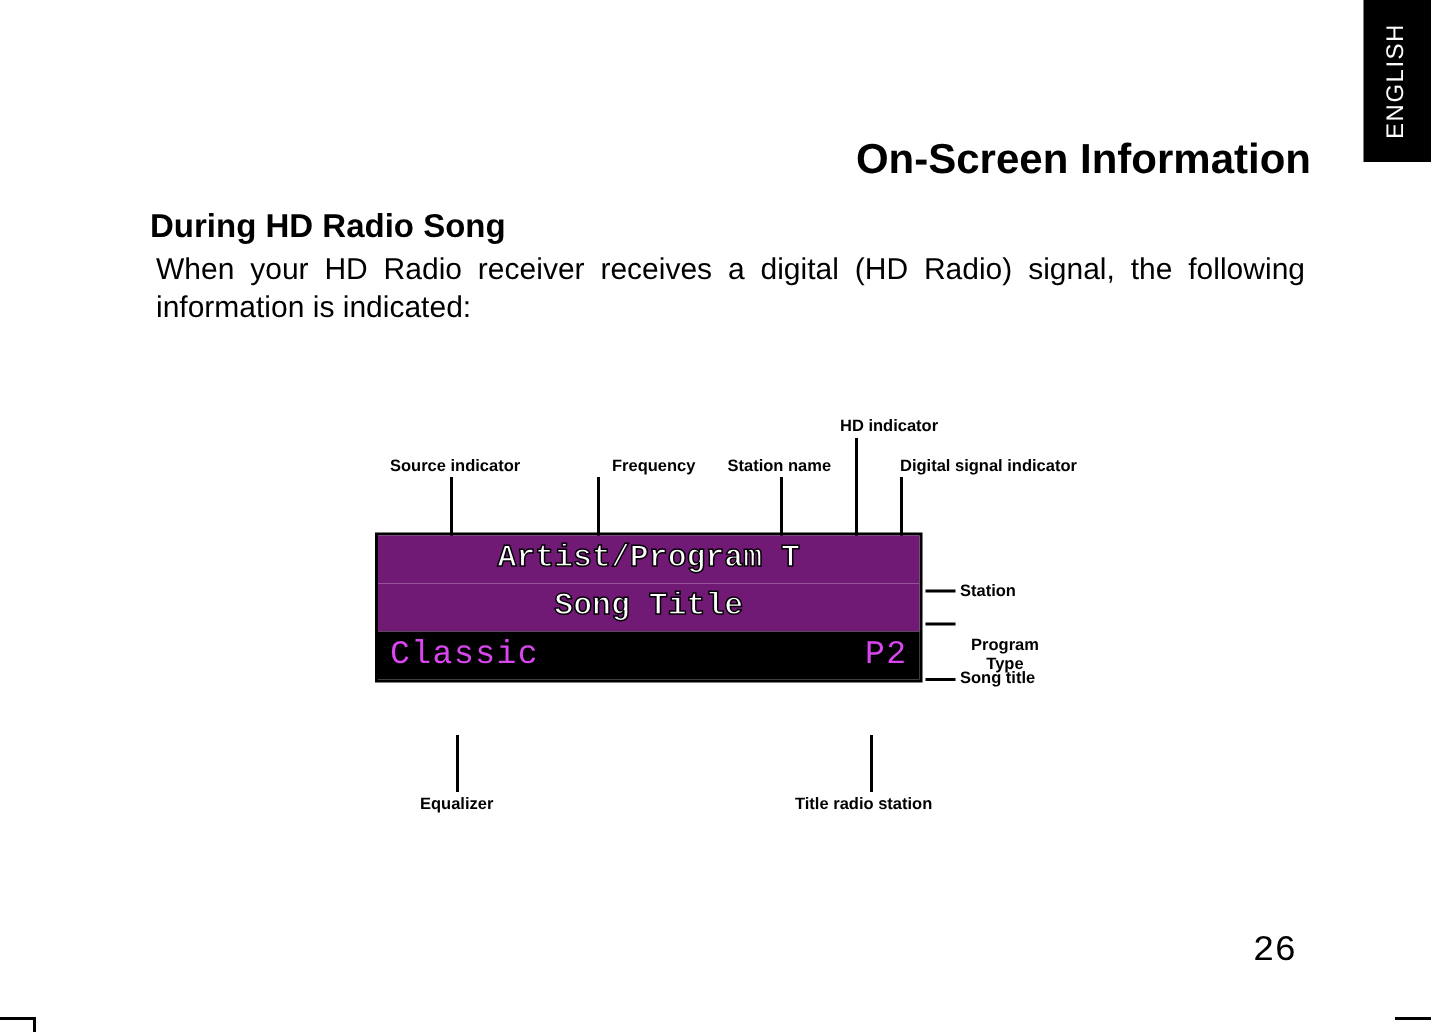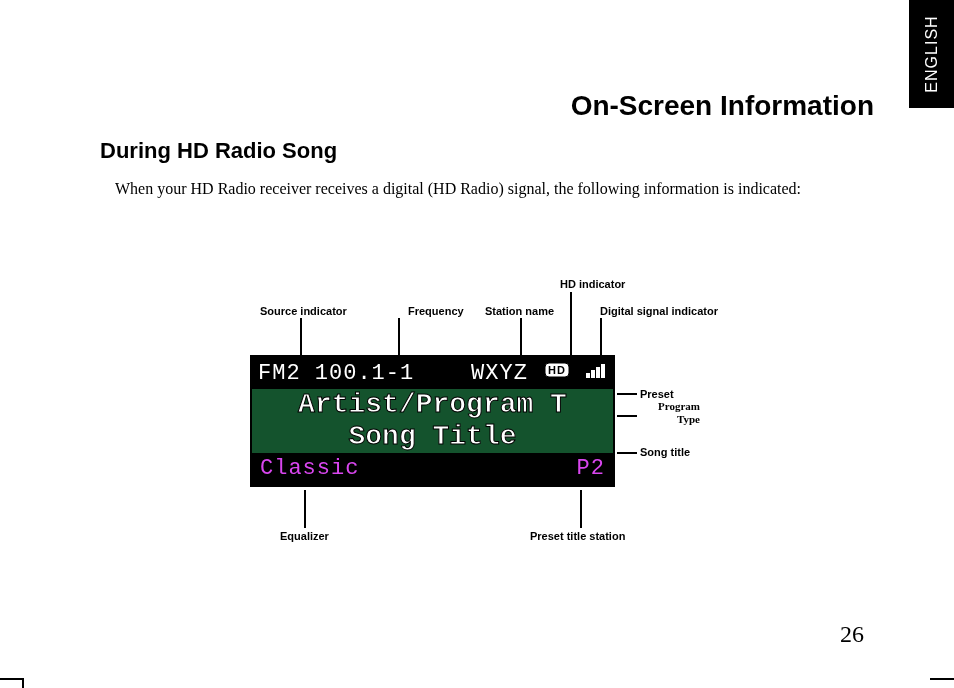--- a/index.html
+++ b/index.html
@@ -52,25 +52,24 @@
     font-weight: bold;
     margin: 0 0 16px 0;
     text-align: right;
   }
   h2 {
     font-size: 22px;
     font-weight: bold;
     margin: 0 0 2px 0;
   }
   .intro {
-    font-size: 16px;
+    font-size: 20px;
     line-height: 1.25;
-    margin: 15px;
+    margin: 4px;
     text-align: justify;
-    font-family: Liberation Serif, serif;
   }
 
   .figure-wrap {
     position: absolute;
     left: 230px;
     top: 260px;
     width: 470px;
     height: 300px;
   }
   .label {
@@ -111,24 +110,24 @@
   .row-top {
     background: #000;
     color: #fff;
     font-size: 22px;
     position: relative;
     text-align: left;
     padding-left: 6px;
     box-sizing: border-box;
   }
   .row-mid1, .row-mid2 {
-    background: #14532d;
+    background: #701a75;
     color: #000;
     font-family: "Courier New", monospace;
-    font-size: 28px;
+    font-size: 21px;
     letter-spacing: 0;
   }
   .row-bot {
     background: #000;
     color: #d946ef;
     font-size: 22px;
     display: flex;
     justify-content: space-between;
     padding: 0 8px;
     box-sizing: border-box;
@@ -142,21 +141,21 @@
   .signal-icon {
     display: inline-block;
     vertical-align: middle;
     margin-left: 2px;
   }
 
   .page-num {
     position: absolute;
     right: 90px;
     bottom: 40px;
-    font-family: Liberation Serif, serif;
+    font-family: Liberation Mono, monospace;
     font-size: 24px;
   }
 
   .outline-text {
     -webkit-text-stroke: 1px #000;
     color: #fff;
     font-weight: bold;
   }
 </style>
 </head>
@@ -179,62 +178,41 @@
 
 <div class="figure-wrap">
 
   <div class="label" style="left:330px; top:18px;">HD indicator</div>
 
   <div class="label" style="left:30px; top:45px;">Source indicator</div>
   <div class="label" style="left:142px; top:45px;padding-left:36px;">Frequency</div>
   <div class="label" style="left:255px; top:45px;">Station name</div>
   <div class="label" style="left:370px; top:45px;">Digital signal indicator</div>
 
-  <div class="label" style="left:410px; top:128px; text-align:left;">Preset</div>
-  <div class="label" style="left:410px; top:140px; text-align:right; width:60px; white-space:normal; line-height:1.2;font-family:Liberation Serif, serif;">Program Type</div>
+  <div class="label" style="left:410px; top:128px; text-align:left;">Station</div>
+  <div class="label" style="left:410px; top:164px; text-align:center; width:60px; white-space:normal; line-height:1.2;">Program Type</div>
   <div class="label" style="left:410px; top:186px; text-align:left;">Song title</div>
 
   <div class="label" style="left:50px; top:270px;">Equalizer</div>
-  <div class="label" style="left:300px; top:270px;">Preset title station</div>
+  <div class="label" style="left:300px; top:270px;">Title radio station</div>
 
   <div class="lead" style="left:70px;  top:58px; height:42px;"></div>
   <div class="lead" style="left:168px; top:58px; height:42px;"></div>
   <div class="lead" style="left:290px; top:58px; height:42px;"></div>
   <div class="lead" style="left:340px; top:32px; height:68px;"></div>
   <div class="lead" style="left:370px; top:58px; height:42px;"></div>
 
   <div class="lead-h" style="left:387px; top:133px; width:20px;"></div>
   <div class="lead-h" style="left:387px; top:155px; width:20px;"></div>
   <div class="lead-h" style="left:387px; top:192px; width:20px;"></div>
 
   <div class="lead" style="left:74px;  top:230px; height:38px;"></div>
   <div class="lead" style="left:350px; top:230px; height:38px;"></div>
 
   <div class="display">
-    <div class="row row-top">
-      <span>FM2</span>
-      <span> </span>
-      <span>100.1-1</span>
-      <span>&nbsp;&nbsp;</span>
-      <span>WXYZ</span>
-      <span class="hd-icon">
-        <svg width="26" height="16" viewBox="0 0 26 16">
-          <rect x="1" y="1" width="24" height="14" rx="4" fill="#fff" stroke="#000" stroke-width="1"></rect>
-          <text x="13" y="12" text-anchor="middle" font-family="Arial" font-size="11" font-weight="bold" fill="#000">HD</text>
-        </svg>
-      </span>
-      <span class="signal-icon">
-        <svg width="22" height="16" viewBox="0 0 22 16">
-          <rect x="0" y="11" width="4" height="5" fill="#fff"></rect>
-          <rect x="5" y="8" width="4" height="8" fill="#fff"></rect>
-          <rect x="10" y="5" width="4" height="11" fill="#fff"></rect>
-          <rect x="15" y="2" width="4" height="14" fill="#fff"></rect>
-        </svg>
-      </span>
-    </div>
     <div class="row row-mid1 outline-text">Artist/Program T</div>
     <div class="row row-mid2 outline-text">Song Title</div>
     <div class="row row-bot">
       <span>Classic</span>
       <span>P2</span>
     </div>
   </div>
 </div>
 
 <div class="page-num">26</div>

